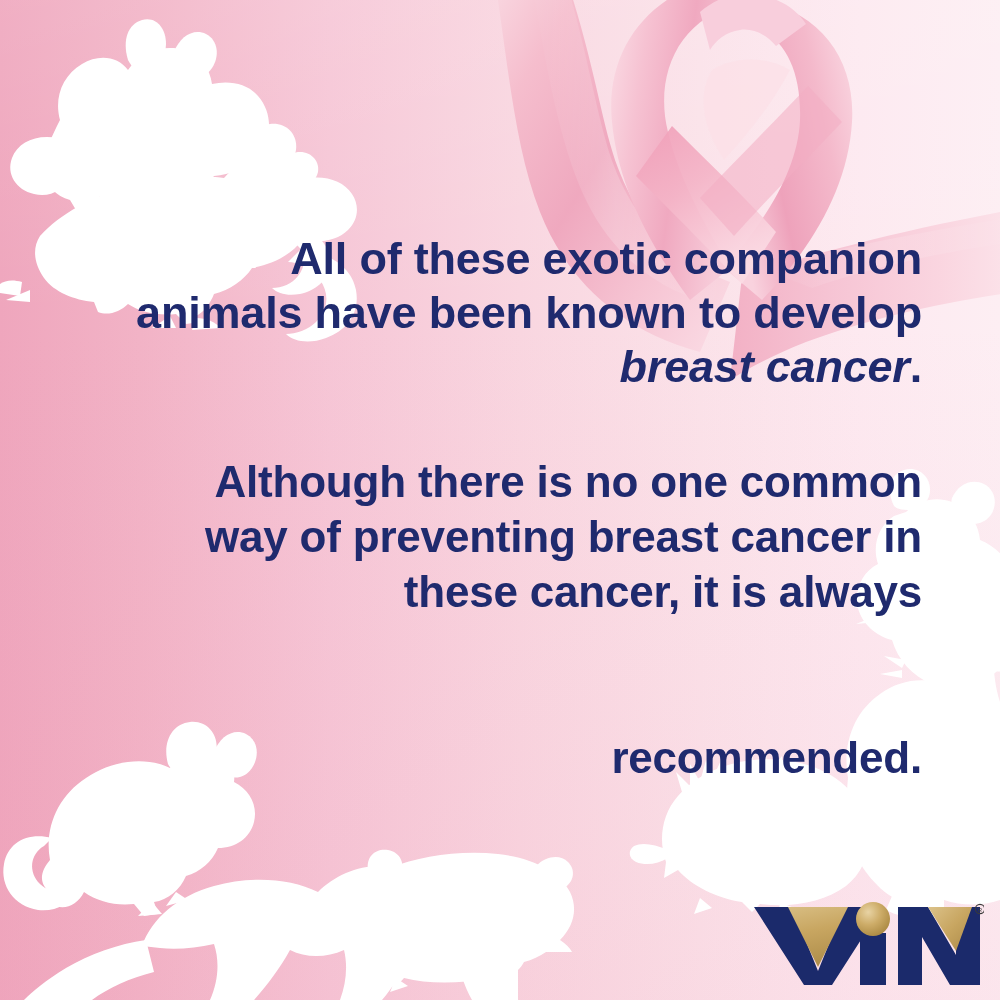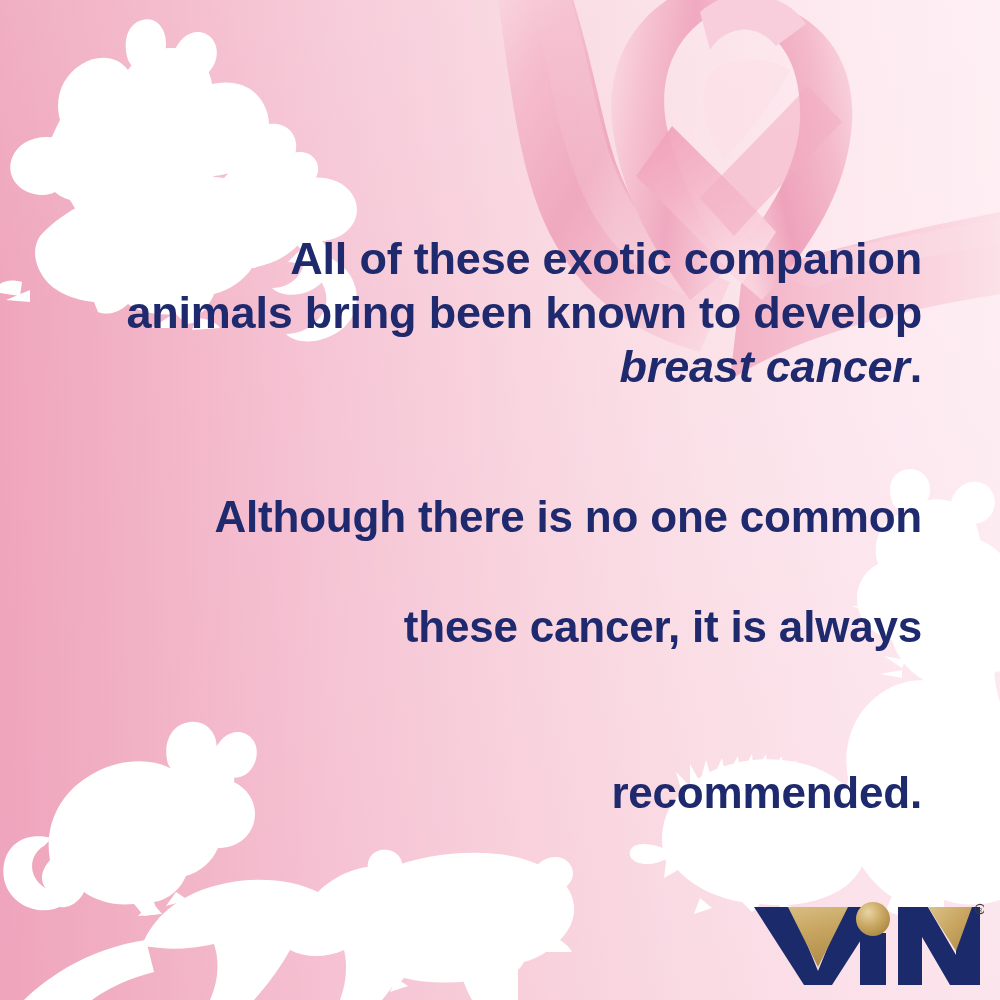--- a/index.html
+++ b/index.html
@@ -53,21 +53,21 @@
     margin: 0;
     color: #1f2a6e;
   }
   .para .em {
     font-style: italic;
     font-weight: 700;
     margin-left: 12px;
   }
   .para .dot { font-style: normal; }
   .para-2 {
-    margin-top: 95px;
+    margin-top: 60px;
     font-size: 44px;
     line-height: 1.255;
   }
 
   
   .logo {
     position: absolute;
     left: 752px;
     top: 893px;
     width: 232px;
@@ -342,27 +342,27 @@
         </g>
 
       </g>
     </svg>
   </div>
 
   <div class="copy">
 
     <p class="para para-1">
       <span>All of these exotic companion</span><br>
-      <span>animals bring been known to develop</span><br>
+      <span>animals have been known to develop</span><br>
       <span class="em">breast cancer</span><span class="dot">.</span>
     </p>
 
     <p class="para para-2">
       <span>Although there is no one common</span><br>
-      <br>
+      <span>way of preventing breast cancer in</span><br>
       <span>these cancer, it is always</span><br>
       <br>
       <br>
       <span>recommended.</span>
     </p>
 
   </div>
 
   <div class="logo">
     <svg viewBox="0 0 232 92" xmlns="http://www.w3.org/2000/svg">

